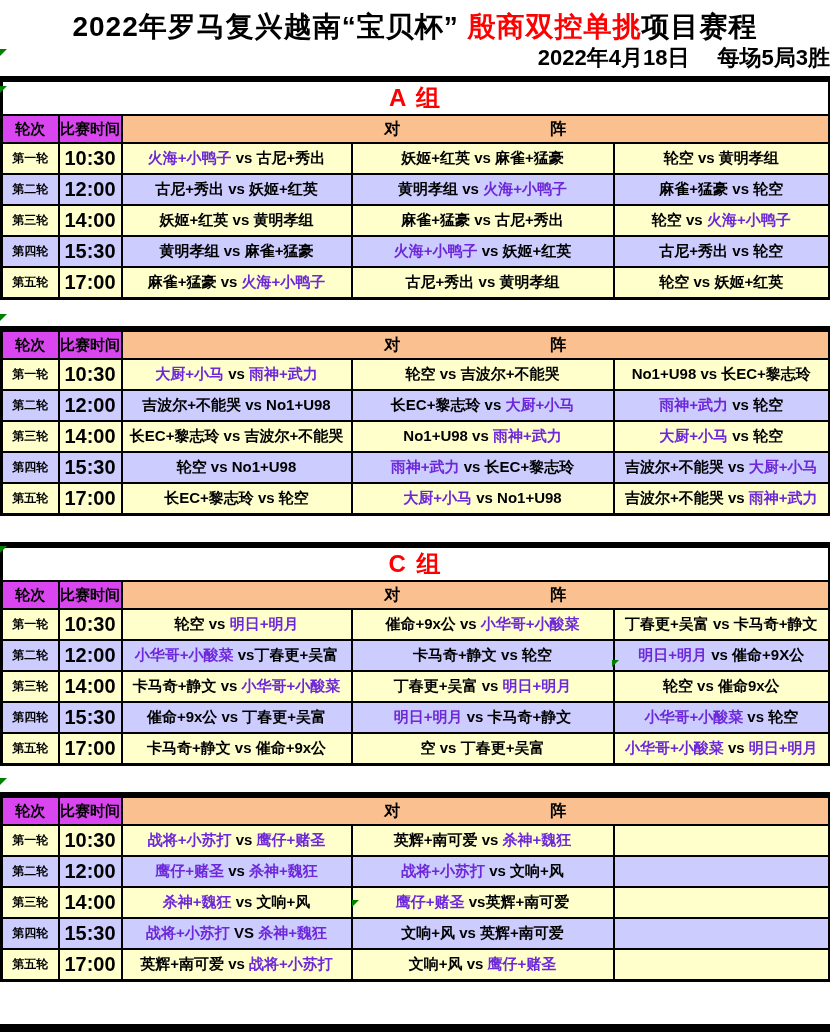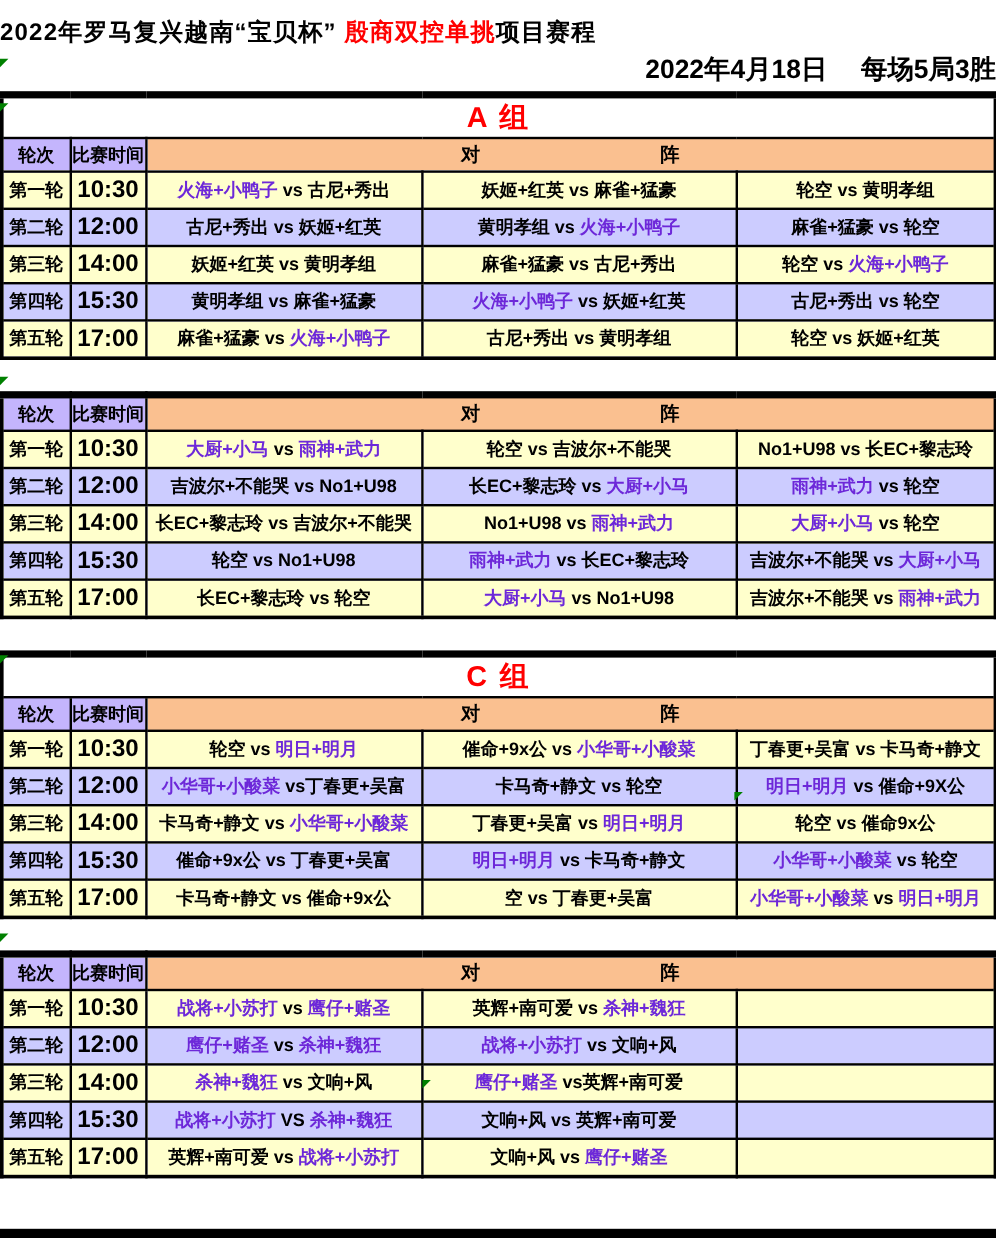--- a/index.html
+++ b/index.html
@@ -2,44 +2,44 @@
 <html><head>
 <meta charset="utf-8">
 <style>
   html,body{margin:0;padding:0;background:#ffffff;}
   .page{
     position:relative;width:830px;height:1032px;background:#ffffff;
     font-family:"Liberation Sans","DejaVu Sans",sans-serif;
     font-weight:bold;color:#000;overflow:hidden;
   }
   .title{
-    padding-top:8px;font-size:20px;line-height:38px;
+    text-align:center;padding-top:8px;font-size:28px;line-height:38px;
     letter-spacing:1px;white-space:nowrap;
   }
   .title .red{color:#FF0000;}
   .subtitle{
     text-align:right;font-size:22px;line-height:24px;
   }
   .groups{margin-top:6px;}
   table.group-table{
     border-collapse:collapse;table-layout:fixed;width:828px;
     margin:0 0 26px 0;
     border:3px solid #000;border-top:6px solid #000;
   }
   table.group-table td{
     border:2px solid #000;text-align:center;vertical-align:middle;
     padding:0;overflow:hidden;white-space:nowrap;
   }
   td.group-title{
     background:#FFFFFF;color:#FF0000;font-size:24px;height:27px;letter-spacing:2px;
   }
-  td.col-head{background:#c4b5fd;font-size:15px;height:26px;}
+  td.col-head{background:#d946ef;font-size:15px;height:26px;}
   td.versus-head{background:#FAC090;font-size:16px;height:26px;}
   .versus-wrap{display:flex;justify-content:center;gap:150px;}
-  td.round-cell{font-size:15px;}
+  td.round-cell{font-size:12px;}
   td.time-cell{font-size:20px;font-family:"Liberation Sans","DejaVu Sans Mono",sans-serif;}
   td.match-cell{font-size:15px;}
   tr.row-odd td{background:#FFFFCC;}
   tr.row-even td{background:#CCCCFF;}
   tr.data-row td{height:29px;}
   .seg{color:#000;}
   .seg.red{color:#6d28d9;}
   .marker{
     position:absolute;width:0;height:0;z-index:5;
     border-top:7px solid #008000;border-right:7px solid transparent;

